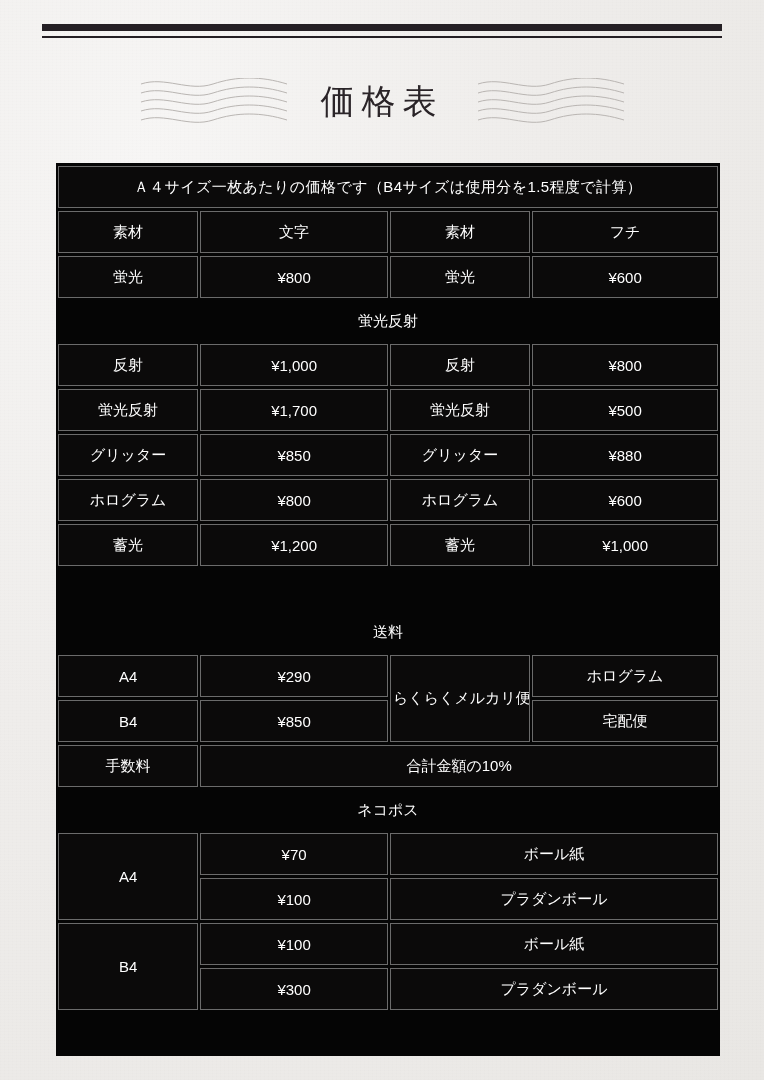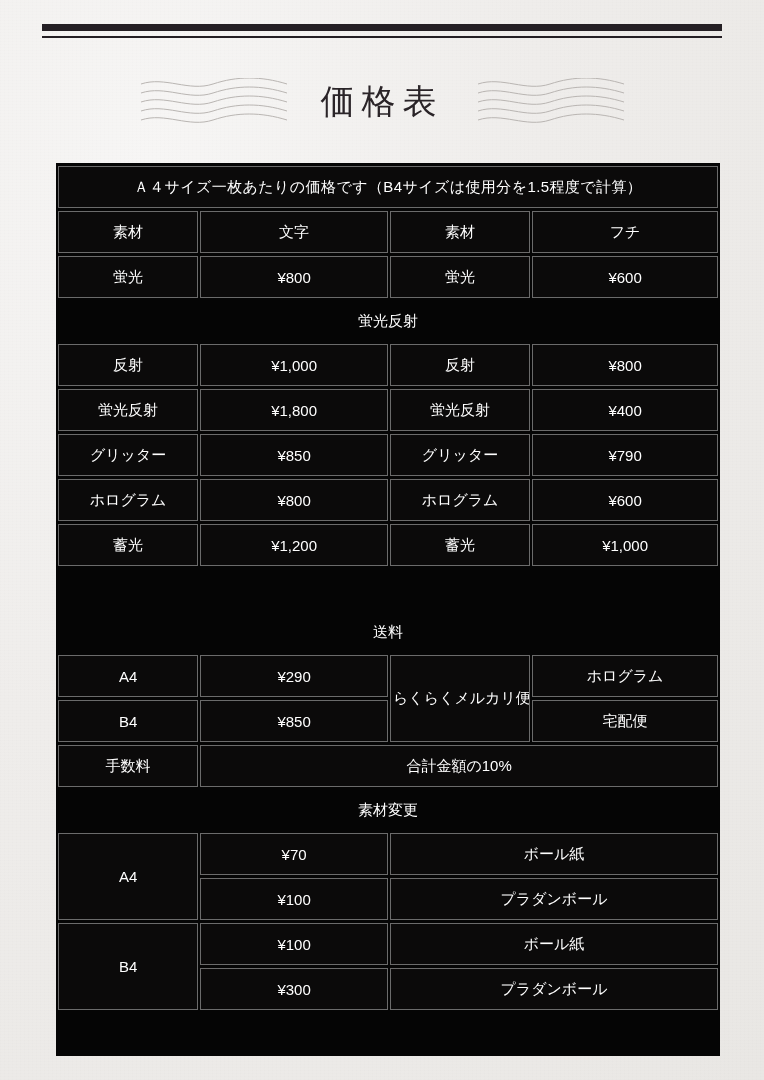--- a/index.html
+++ b/index.html
@@ -205,29 +205,29 @@
         </tr>
 
         <tr>
           <td class="yellow">反射</td>
           <td class="white" colspan="2">¥1,000</td>
           <td class="red">反射</td>
           <td class="white">¥800</td>
         </tr>
         <tr>
           <td class="yellow">蛍光反射</td>
-          <td class="white" colspan="2">¥1,800</td>
+          <td class="white" colspan="2">¥1,700</td>
           <td class="red">蛍光反射</td>
-          <td class="white">¥400</td>
+          <td class="white">¥500</td>
         </tr>
         <tr>
           <td class="yellow">グリッター</td>
           <td class="white" colspan="2">¥850</td>
           <td class="red">グリッター</td>
-          <td class="white">¥790</td>
+          <td class="white">¥880</td>
         </tr>
         <tr>
           <td class="yellow">ホログラム</td>
           <td class="white" colspan="2">¥800</td>
           <td class="red">ホログラム</td>
           <td class="white">¥600</td>
         </tr>
         <tr>
           <td class="yellow">蓄光</td>
           <td class="white" colspan="2">¥1,200</td>
@@ -254,21 +254,21 @@
           <td class="white" colspan="2">¥850</td>
           <td class="white">宅配便</td>
         </tr>
 
         <tr>
           <td class="red">手数料</td>
           <td class="white" colspan="4">合計金額の10%</td>
         </tr>
 
         <tr>
-          <td class="section" colspan="5">素材変更</td>
+          <td class="section" colspan="5">ネコポス</td>
         </tr>
 
         <tr>
           <td class="yellow tall" rowspan="2">A4</td>
           <td class="white" colspan="2">¥70</td>
           <td class="white" colspan="2">ボール紙</td>
         </tr>
         <tr>
           <td class="white" colspan="2">¥100</td>
           <td class="white" colspan="2">プラダンボール</td>

